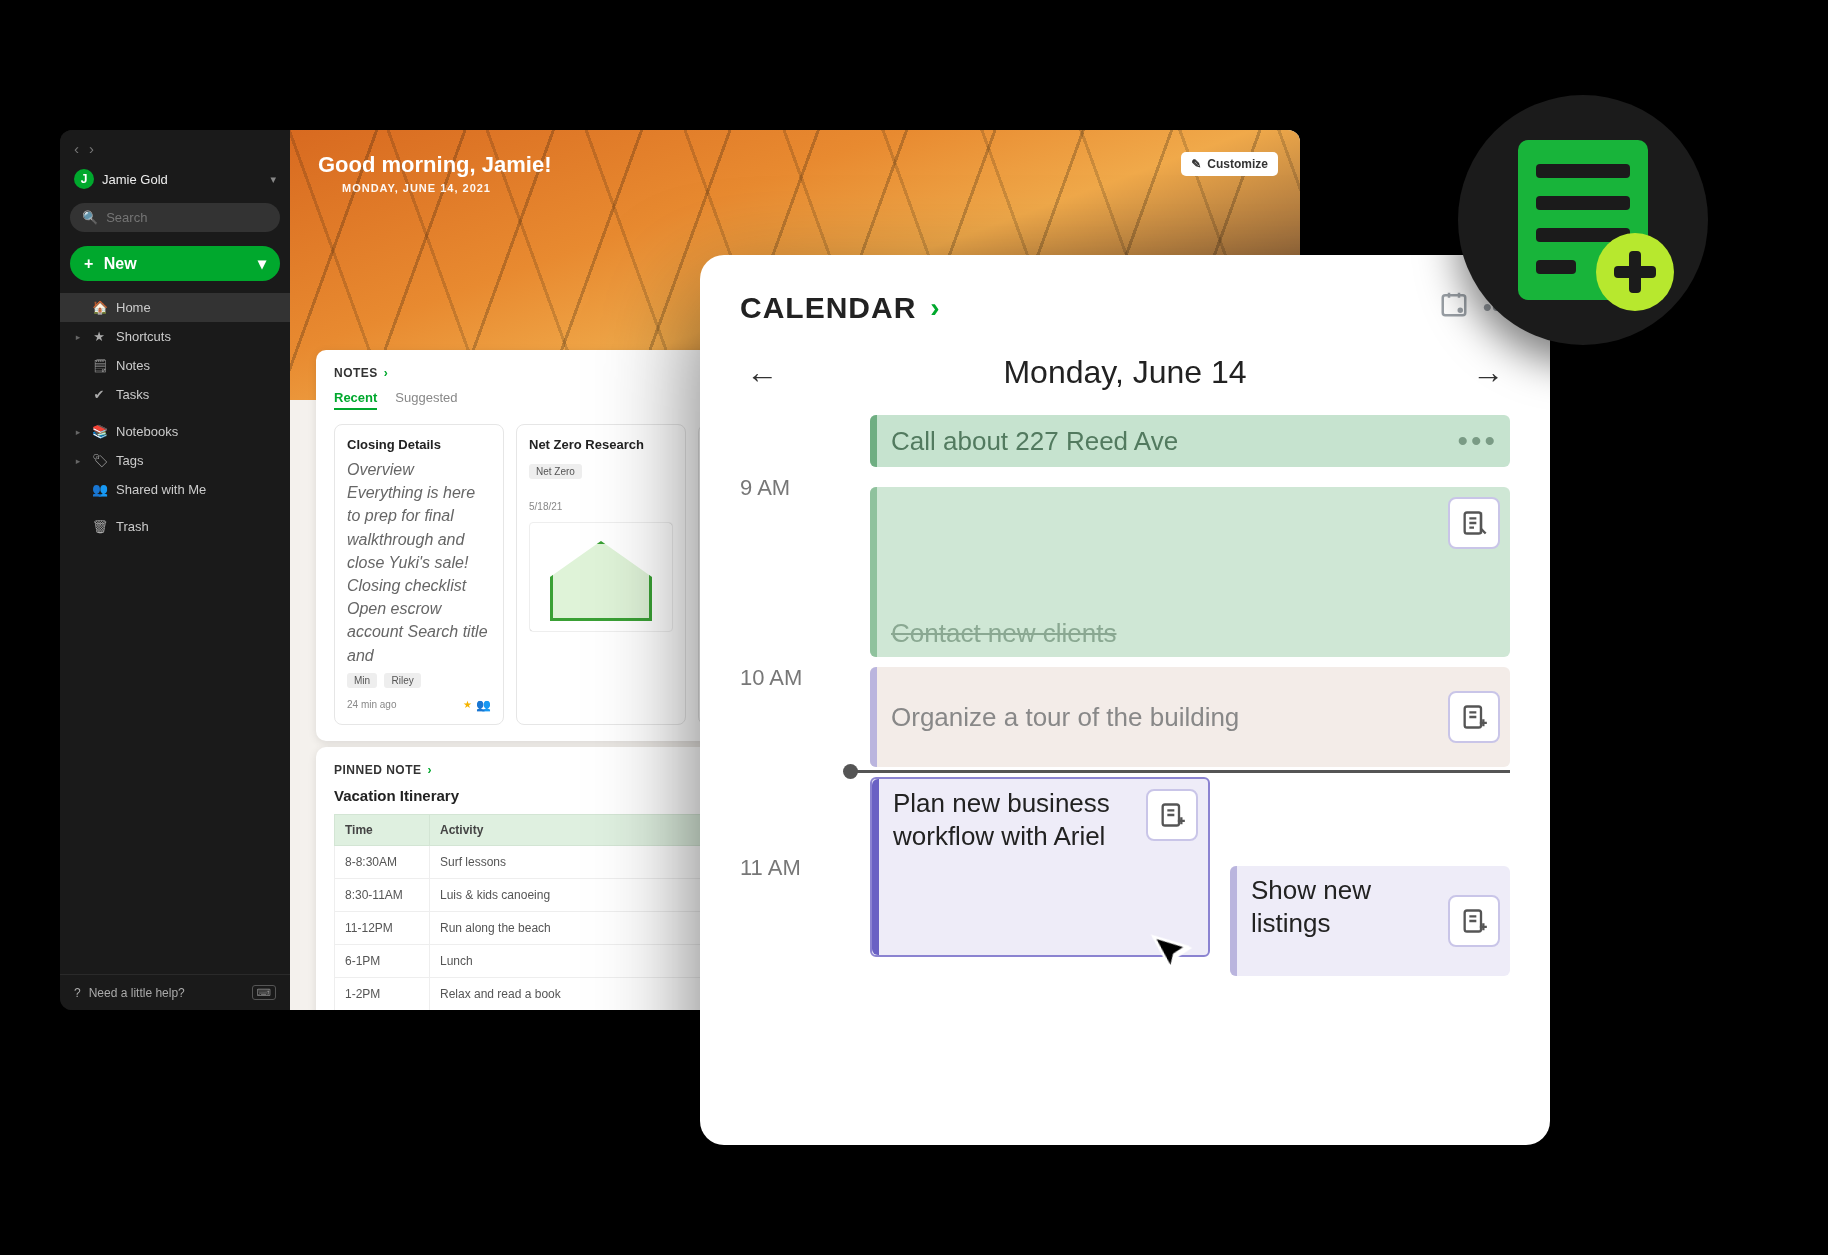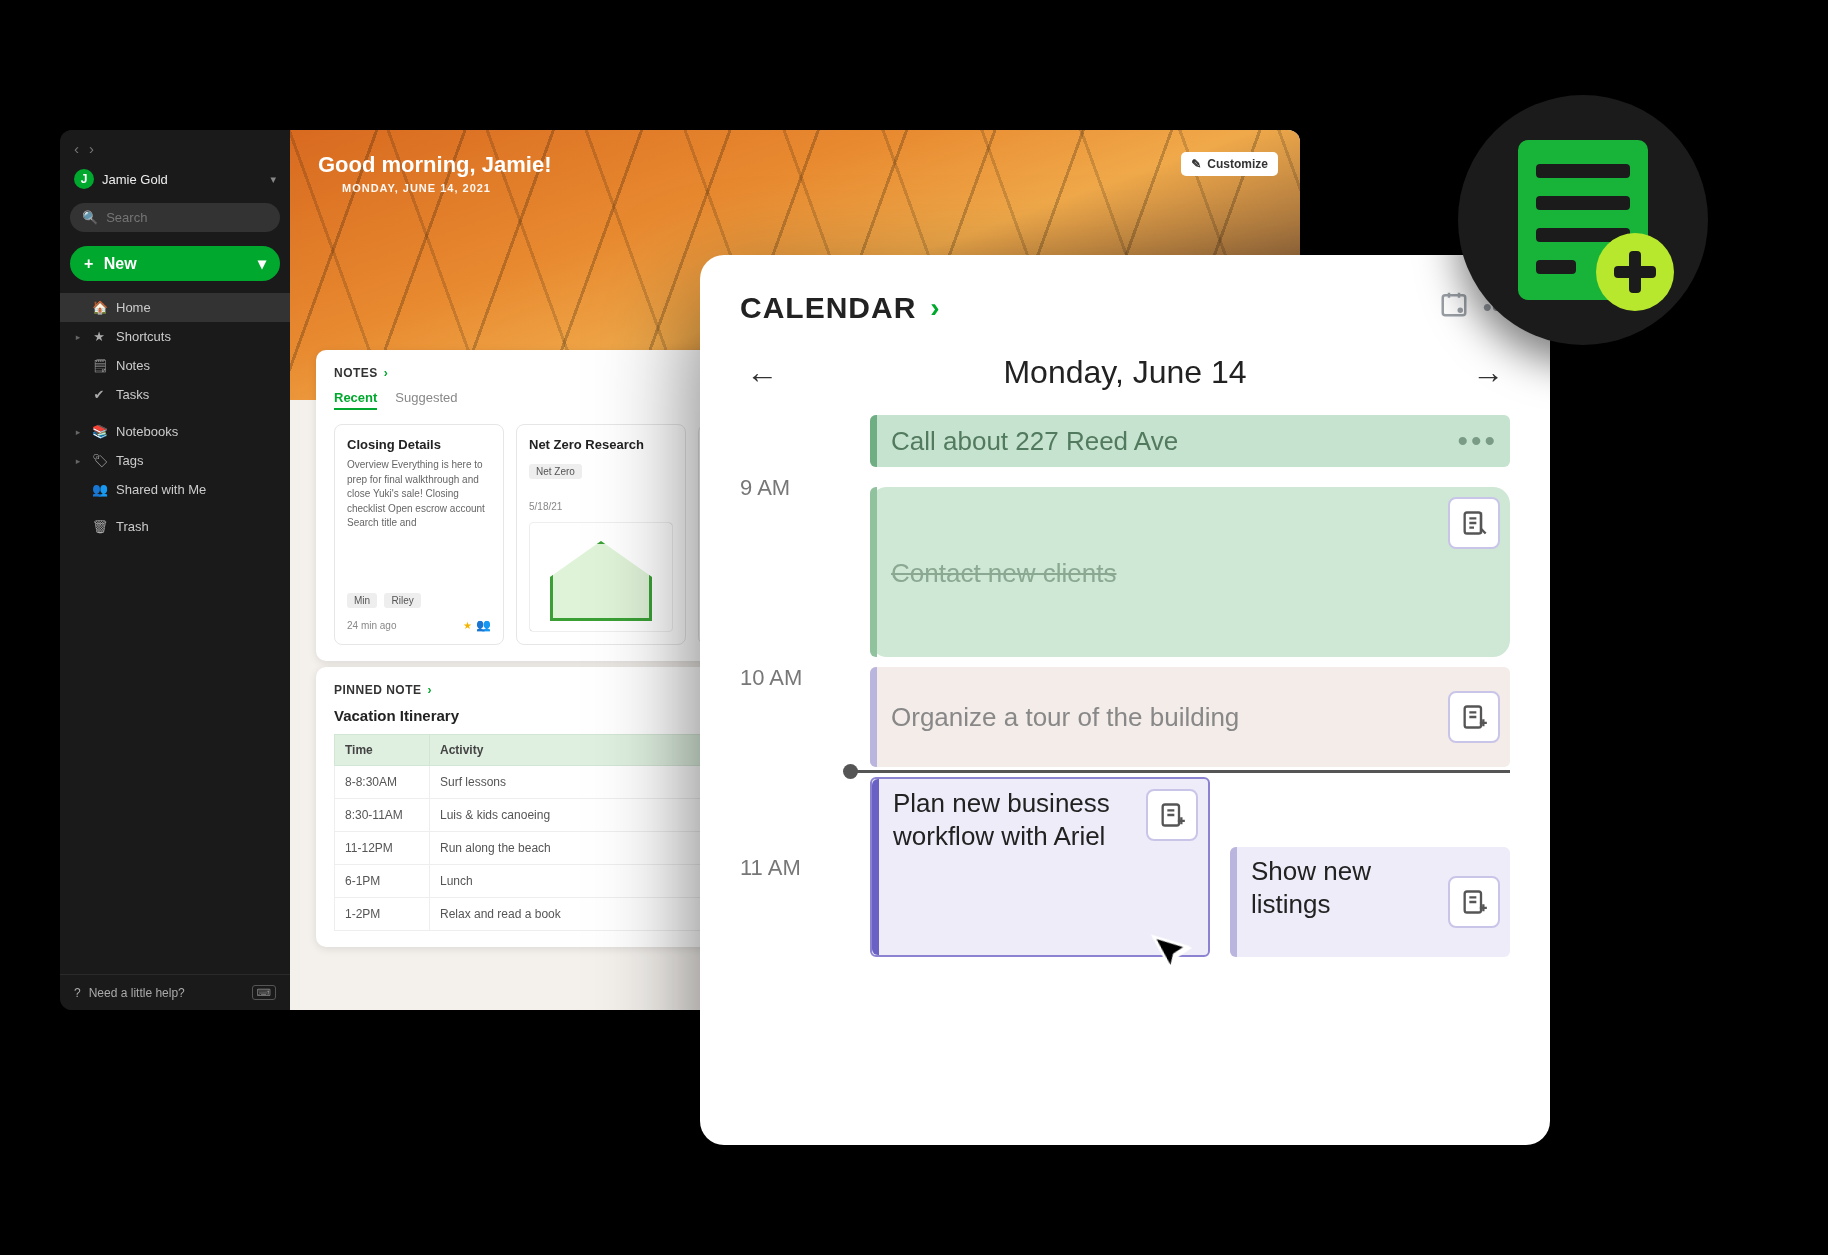--- a/index.html
+++ b/index.html
@@ -53,21 +53,21 @@
   .card-head { display:flex; align-items:center; gap:6px; font-size:12px; font-weight:800; letter-spacing:.5px; color:#333; }
   .card-head .chev { color:#00a82d; font-size:12px; }
   .tabs { display:flex; gap:18px; margin-top:10px; font-size:13px; color:#888; }
   .tabs .tab.active { color:#00a82d; border-bottom:2px solid #00a82d; padding-bottom:3px; font-weight:600; }
   .note-row { display:flex; gap:12px; margin-top:14px; }
   .note { border:1px solid #e6e6e6; border-radius:8px; padding:12px; font-size:12px; display:flex; flex-direction:column; }
   .note.a { width:170px; }
   .note.b { width:170px; }
   .note.c { width:40px; overflow:hidden; }
   .note h4 { font-size:13px; font-weight:700; margin-bottom:6px; color:#222; }
-  .note .body { color:#666; font-size:10px; line-height:1.45; flex:1; }
+  .note .body { color:#666; font-size:16px; line-height:1.45; flex:1;font-style:italic; }
   .tag-chip { display:inline-block; background:#eee; border-radius:3px; padding:2px 7px; font-size:10px; color:#555; margin:6px 4px 0 0; }
   .note-foot { display:flex; align-items:center; margin-top:10px; font-size:10px; color:#888; }
   .note-foot .star { margin-left:auto; color:#f5b400; }
   .note-foot .people { color:#00a82d; margin-left:4px; font-size:12px; }
   .thumb { margin-top:10px; height:110px; border:1px solid #eee; border-radius:4px; background:
       linear-gradient(#fff,#fff) padding-box,
       repeating-linear-gradient(45deg,#aaa 0 2px,transparent 2px 6px);
       position:relative; }
   .thumb::before { content:""; position:absolute; left:20px; right:20px; top:18px; bottom:10px;
       border:3px solid #3aa035; background:#dff3d8;
@@ -106,33 +106,33 @@
 
   .ev { position:absolute; border-radius:6px; font-size:26px; display:flex; align-items:flex-start; }
   .ev .bar { width:7px; align-self:stretch; border-radius:6px 0 0 6px; }
   .ev .txt { padding:8px 14px; flex:1; line-height:1.25; }
   .ev .note-btn { align-self:center; width:52px; height:52px; margin-right:10px; border:2px solid #c9c5e8; border-radius:8px; background:#fff; display:flex; align-items:center; justify-content:center; color:#555; font-size:24px; }
 
   .ev.allday { left:0; right:0; top:0; height:52px; background:#c6e3cf; color:#527a5f; align-items:center; }
   .ev.allday .bar { background:#6fae82; }
   .ev.allday .dots { color:#7a9b85; font-size:30px; margin-right:12px; letter-spacing:3px; }
 
-  .ev.e1 { left:0; right:0; top:72px; height:170px; background:#cfe7d5; color:#8aa892; align-items:center;border-radius:17px; }
+  .ev.e1 { left:0; right:0; top:72px; height:170px; background:#cfe7d5; color:#8aa892; align-items:flex-end; }
   .ev.e1 .bar { background:#8fc29d; }
   .ev.e1 .txt { text-decoration:line-through; padding-top:10px; }
   .ev.e1 .note-btn { margin-top:10px; align-self:flex-start; border-color:#c9c5e8; }
 
   .ev.e2 { left:0; right:0; top:252px; height:100px; background:#f3ece8; color:#888; align-items:center; }
   .ev.e2 .bar { background:#bab5de; }
 
   .ev.e3 { left:0; width:340px; top:362px; height:180px; background:#eeecf8; border:2px solid #8b83d1; color:#222; }
   .ev.e3 .bar { background:#6a61c4; }
   .ev.e3 .note-btn { align-self:flex-start; margin-top:10px; }
 
-  .ev.e4 { left:360px; right:0; top:432px; height:110px; background:#eeecf8; color:#222; }
+  .ev.e4 { left:360px; right:0; top:451px; height:110px; background:#eeecf8; color:#222; }
   .ev.e4 .bar { background:#bab5de; }
 
   .now-line { position:absolute; left:110px; right:0; top:355px; height:3px; background:#555; }
   .now-line::before { content:""; position:absolute; left:-7px; top:-6px; width:15px; height:15px; background:#555; border-radius:50%; }
 
   .cursor { position:absolute; left:1150px; top:930px; font-size:42px; color:#000; transform:rotate(-10deg); pointer-events:none; }
   .cursor svg { filter: drop-shadow(2px 2px 0 #fff); }
 
   
   .app-badge { position:absolute; right:120px; top:95px; width:250px; height:250px; border-radius:50%; background:#1b1b1b; display:flex; align-items:center; justify-content:center; box-shadow:0 20px 40px rgba(0,0,0,.5); }

